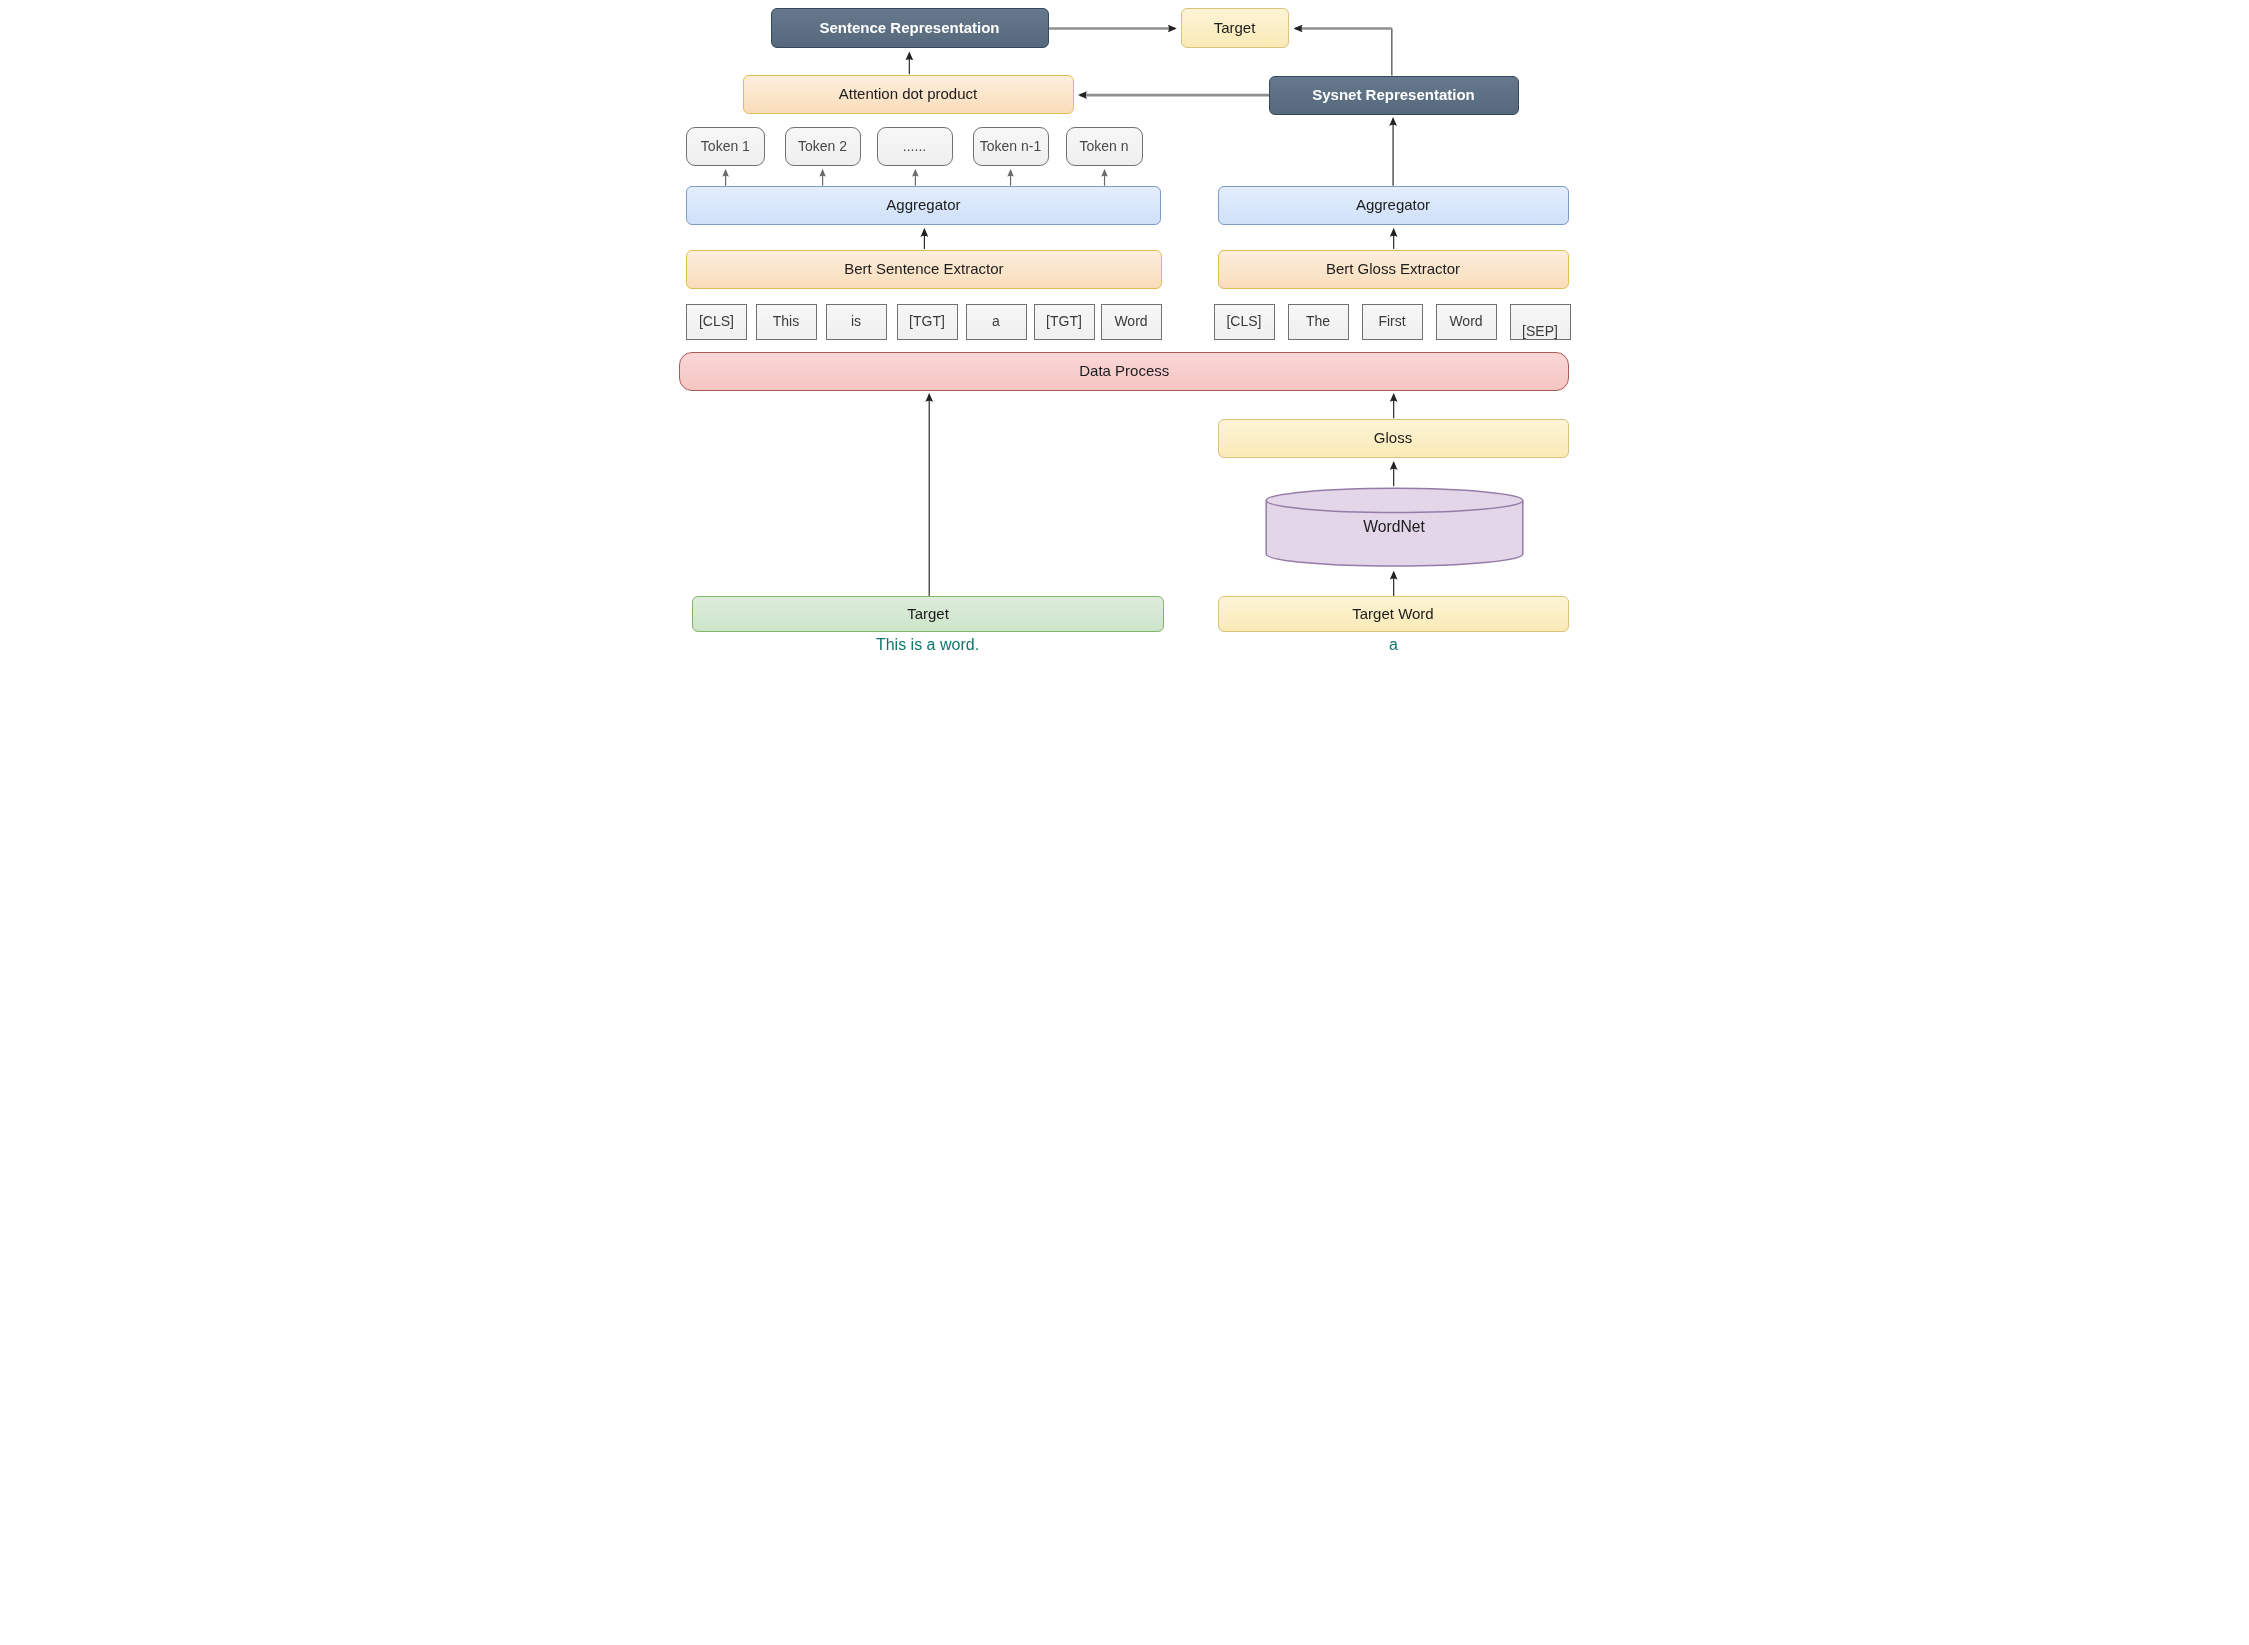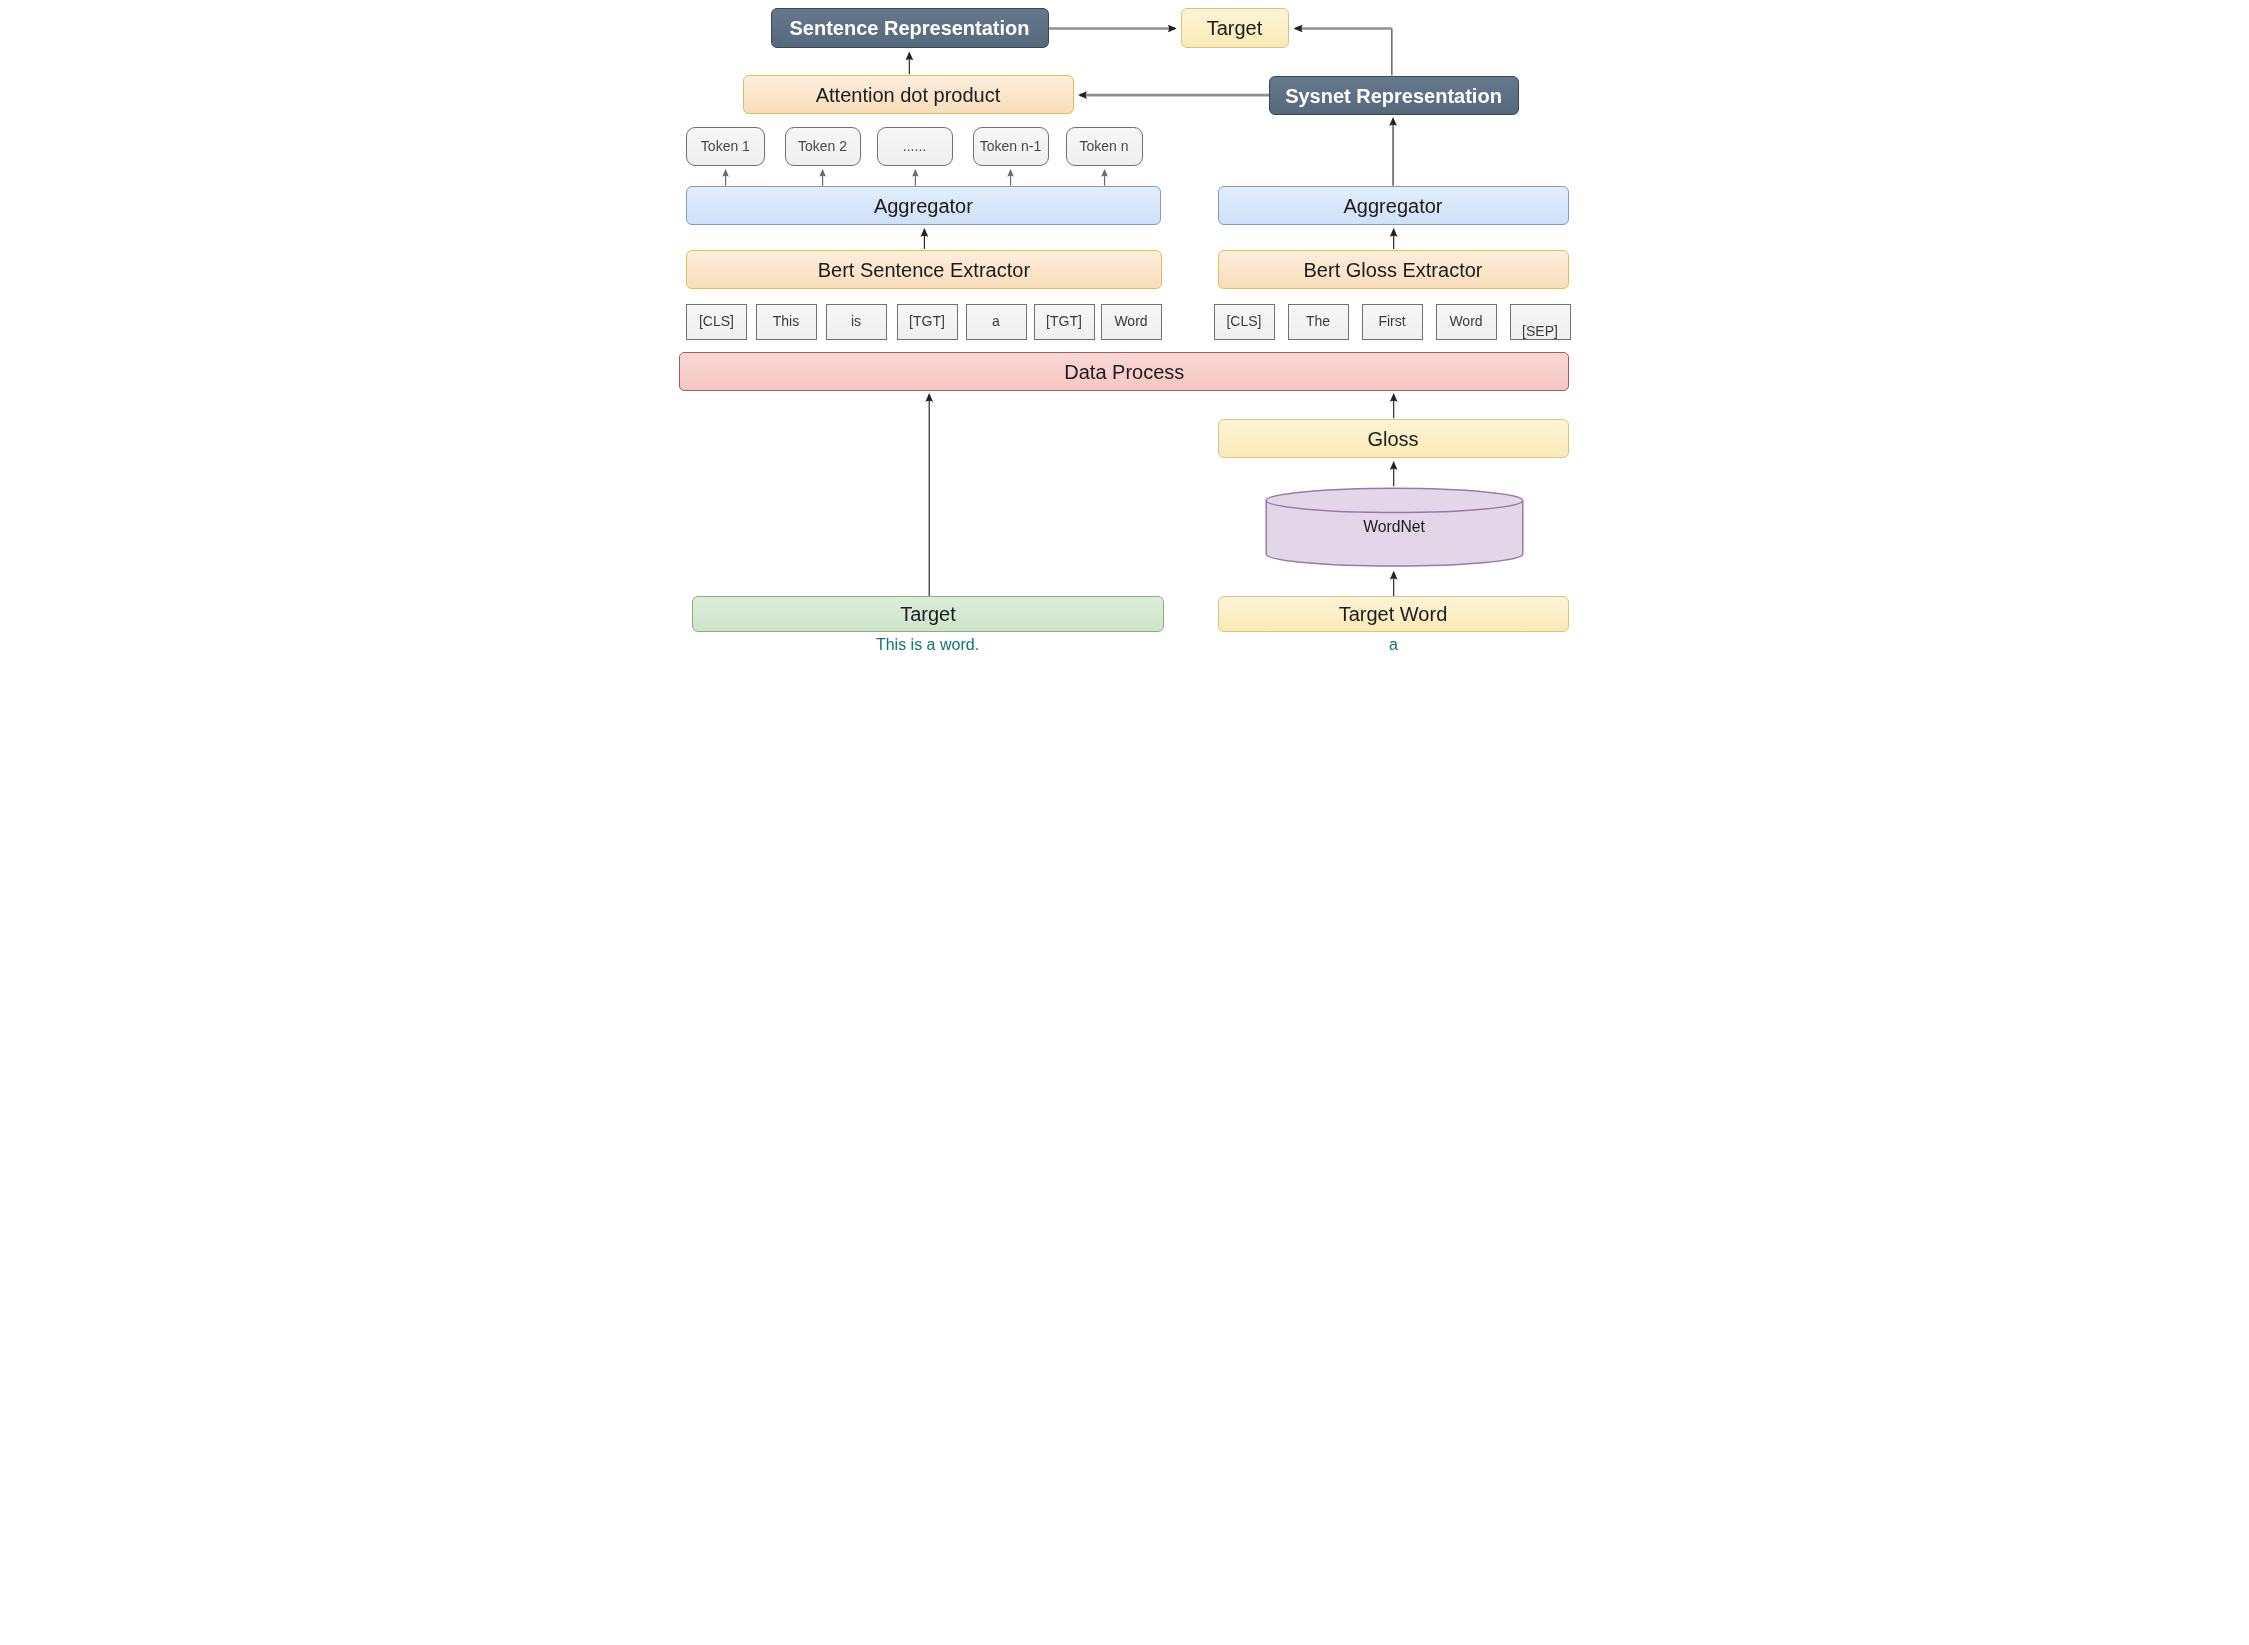--- a/index.html
+++ b/index.html
@@ -5,21 +5,21 @@
   html,body { margin:0; padding:0; background:#ffffff; }
   body { font-family:"Liberation Sans", sans-serif; }
   .stage {
     position:relative; width:900px; height:663px; margin:0 auto;
     background:#ffffff; overflow:hidden;
   }
   .node {
     position:absolute; box-sizing:border-box;
     display:flex; align-items:center; justify-content:center;
     text-align:center; border:1.2px solid transparent; border-radius:6px;
-    font-size:20px; color:#1c1c1c; line-height:1.1;
+    font-size:15px; color:#1c1c1c; line-height:1.1;
   }
   .node.dark {
     background:linear-gradient(180deg,#66788c,#56687c);
     border-color:#33485c; color:#ffffff; font-weight:bold;
   }
   .node.yellow {
     background:linear-gradient(180deg,#fdf4d6,#faeab6);
     border-color:#d9c47e;
   }
   .node.peach {
@@ -135,21 +135,21 @@
   <div class="node tokenbox smalltoken" style="left:687px;top:304px;width:61px;height:36px;">
     <span>First</span>
   </div>
   <div class="node tokenbox smalltoken" style="left:761px;top:304px;width:61px;height:36px;">
     <span>Word</span>
   </div>
   <div class="node tokenbox smalltoken" style="left:835px;top:304px;width:61px;height:36px;align-items:flex-end;">
     <span>[SEP]</span>
   </div>
 
-  <div class="node red" style="left:4.8px;top:352px;width:890px;height:39px;border-radius:5px;">
+  <div class="node red" style="left:4.8px;top:352px;width:890px;height:39px;border-radius:13px;">
     <span>Data Process</span>
   </div>
 
   <div class="node yellow" style="left:543px;top:419px;width:351px;height:39px;">
     <span>Gloss</span>
   </div>
 
   <div class="cyl" style="left:590px;top:487px;width:259px;height:81px;">
     <svg width="259" height="81" viewBox="0 0 430 134">
       <path d="M2,22 L2,111 A213,20 0 0 0 428,111 L428,22" fill="#e2d6e8" stroke="#967ba6" stroke-width="2.5"></path>

